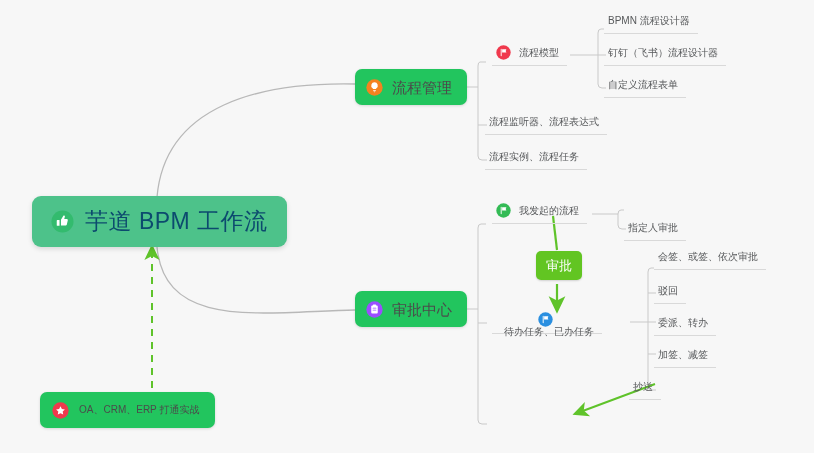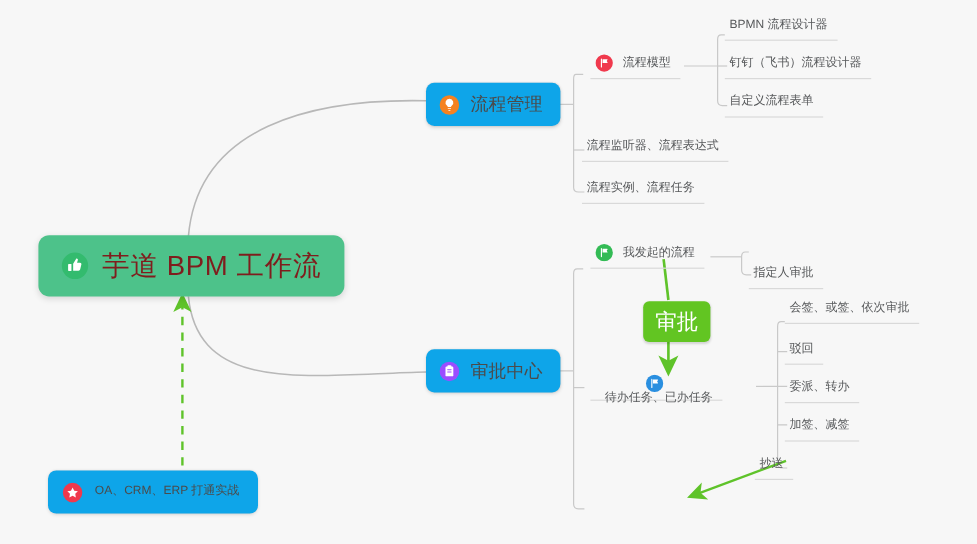--- a/index.html
+++ b/index.html
@@ -28,21 +28,21 @@
     width: 814px;
     height: 453px;
     pointer-events: none;
   }
 
   
   .card {
     position: absolute;
     display: flex;
     align-items: center;
-    background: #0ea5e9;
+    background: #22c55e;
     border-radius: 7px;
     box-shadow: 0 1px 3px rgba(0,0,0,0.12), 0 0 1px rgba(0,0,0,0.06);
     box-sizing: border-box;
     white-space: nowrap;
   }
   .card .label {
     color: #4a4a4a;
     font-size: 15px;
     line-height: 1;
   }
@@ -51,21 +51,21 @@
   #root-node {
     left: 32px;
     top: 196px;
     height: 51px;
     padding: 0 19px;
     background: #4dc28a;
     border-radius: 9px;
     box-shadow: 0 2px 5px rgba(0,0,0,0.13);
   }
   #root-node .label {
-    color: #7f1d1d;
+    color: #0c4a6e;
     font-size: 23px;
     letter-spacing: 0.5px;
     margin-left: 11px;
   }
 
   
   .branch-node {
     height: 36px;
     padding: 0 15px 0 11px;
   }
@@ -103,21 +103,21 @@
     flex: 0 0 auto;
   }
   .icon svg { display: block; }
 
   
   .anno-box {
     position: absolute;
     background: #62c522;
     color: #ffffff;
     border-radius: 5px;
-    font-size: 18px;
+    font-size: 13px;
     line-height: 1;
     padding: 8px 10px;
     box-shadow: 0 1px 2px rgba(0,0,0,0.15);
     white-space: nowrap;
   }
   #anno-approve { left: 536px; top: 251px; }
 
   
   #callout-node {
     left: 40px;

